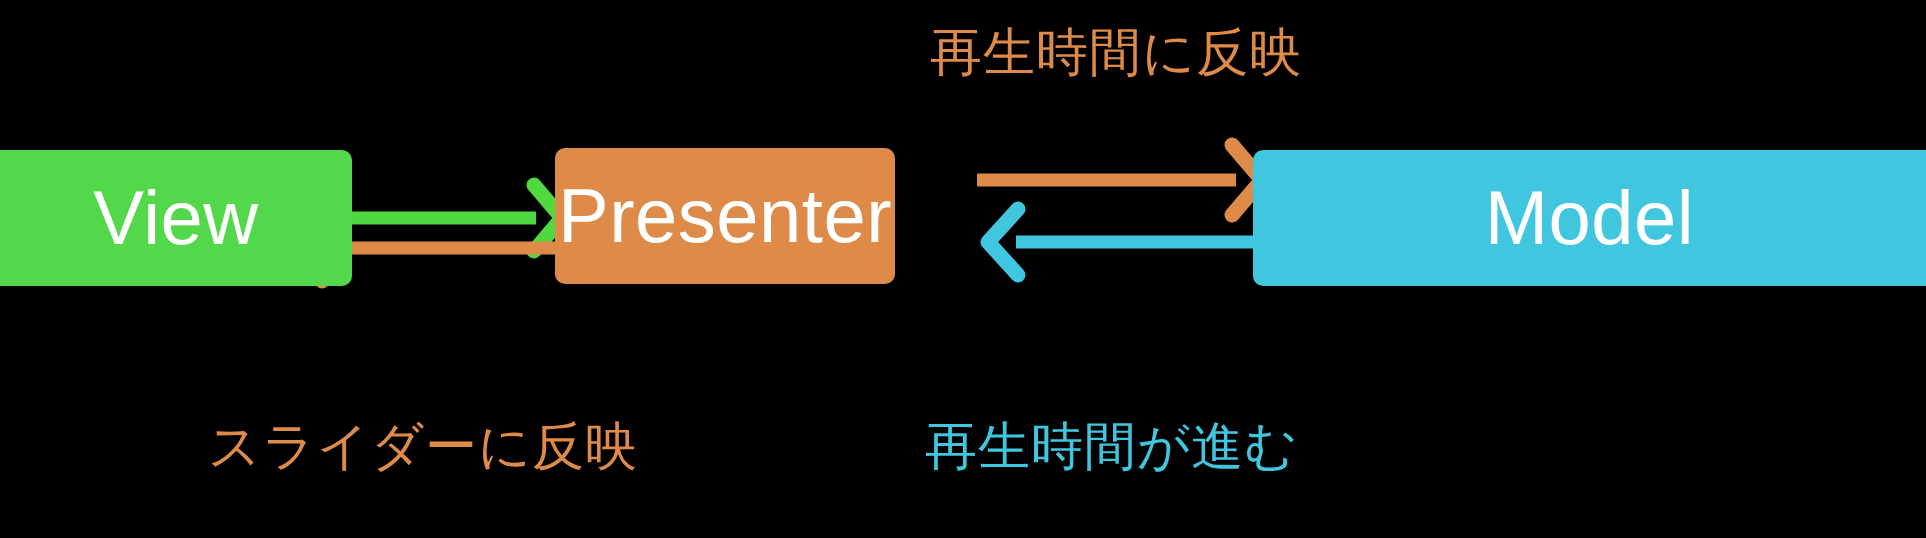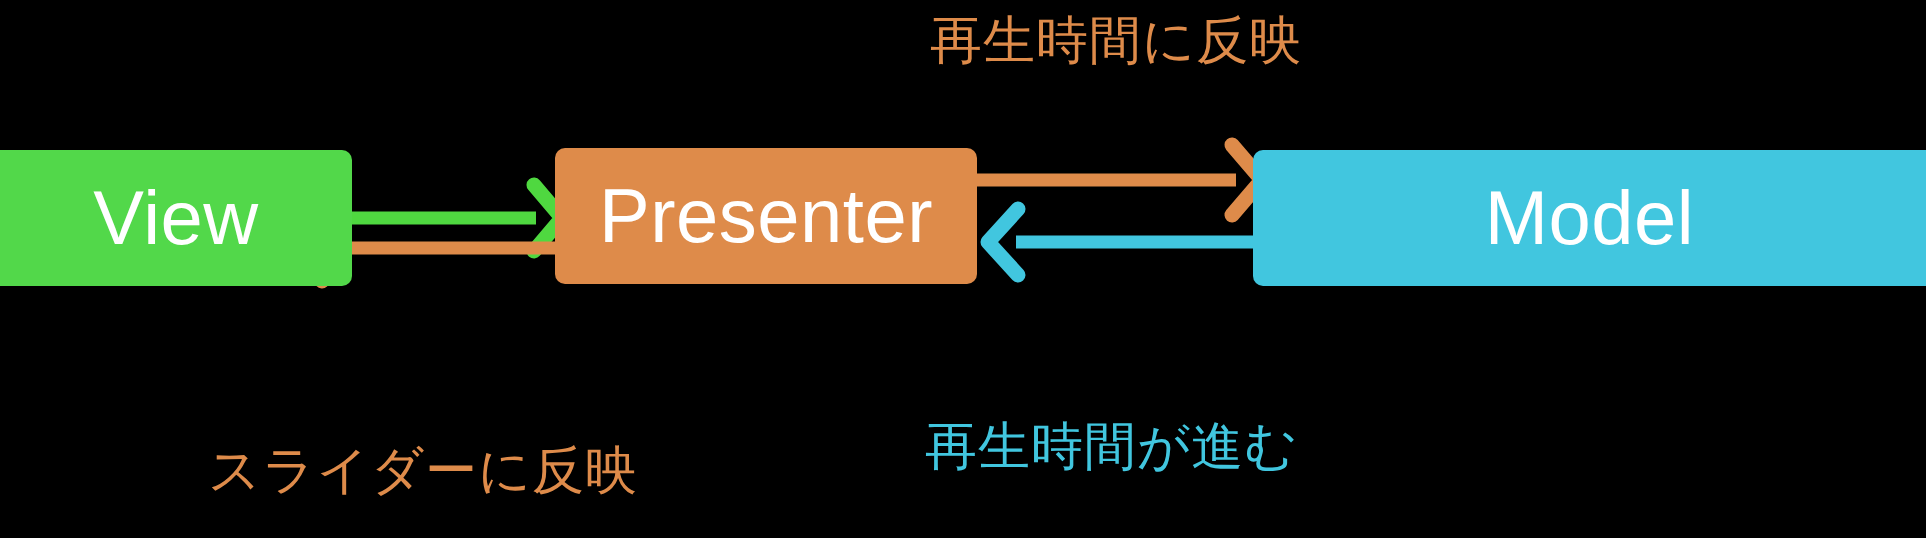--- a/index.html
+++ b/index.html
@@ -37,21 +37,21 @@
     width: 382px;
     height: 136px;
     background: #52D84A;
     border-radius: 10px;
     font-size: 76px;
     padding-left: 30px;
   }
   #node-presenter {
     left: 555px;
     top: 148px;
-    width: 422px;
+    width: 340px;
     height: 136px;
     background: #DE8B4A;
     border-radius: 10px;
     font-size: 76px;
   }
   #node-model {
     left: 1253px;
     top: 150px;
     width: 703px;
     height: 136px;
@@ -80,28 +80,27 @@
     font-weight: 400;
     letter-spacing: 1px;
   }
   #label-view-to-presenter {
     left: 218px;
     top: 26px;
     color: #4FD840;
   }
   #label-presenter-to-model {
     left: 930px;
-    top: 14px;
+    top: 26px;
     color: #DE8B4A;
   }
   #label-presenter-to-view {
     left: 208px;
     top: 420px;
     color: #DE8B4A;
-    margin-top: 24px;
   }
   #label-model-to-presenter {
     left: 925px;
     top: 420px;
     color: #41C6DF;
     text-align: center;
   }
 </style>
 </head>
 <body>

